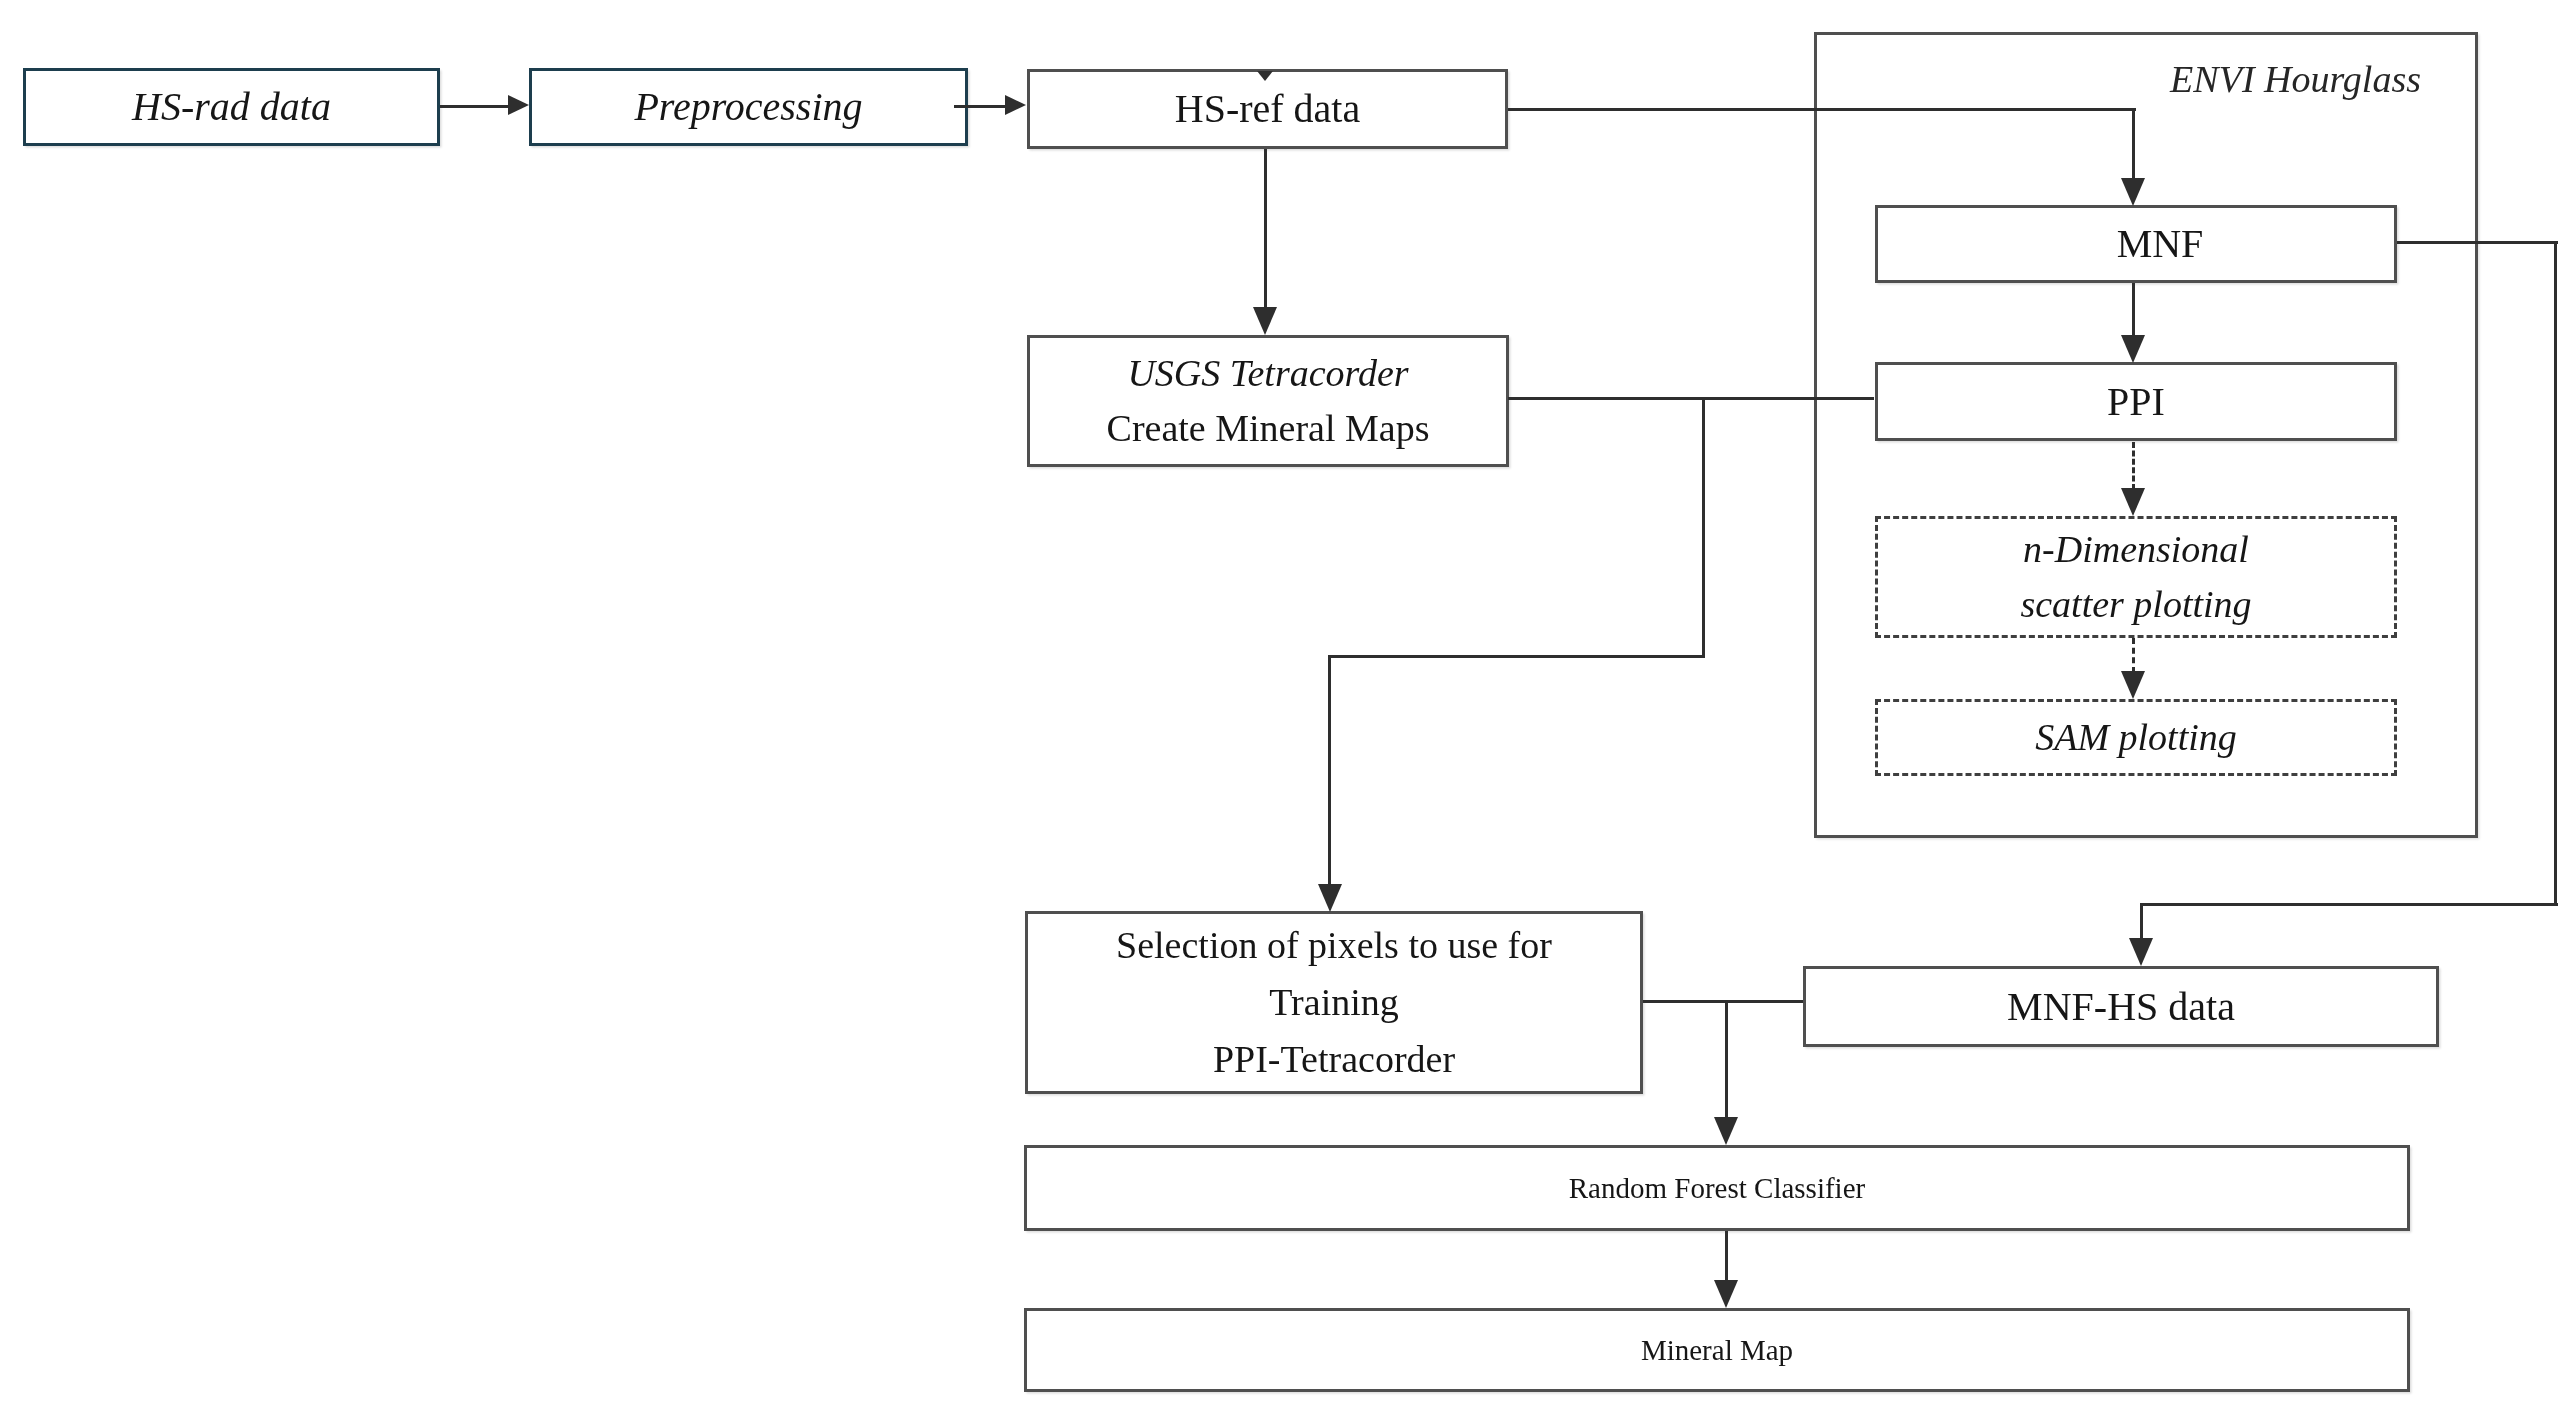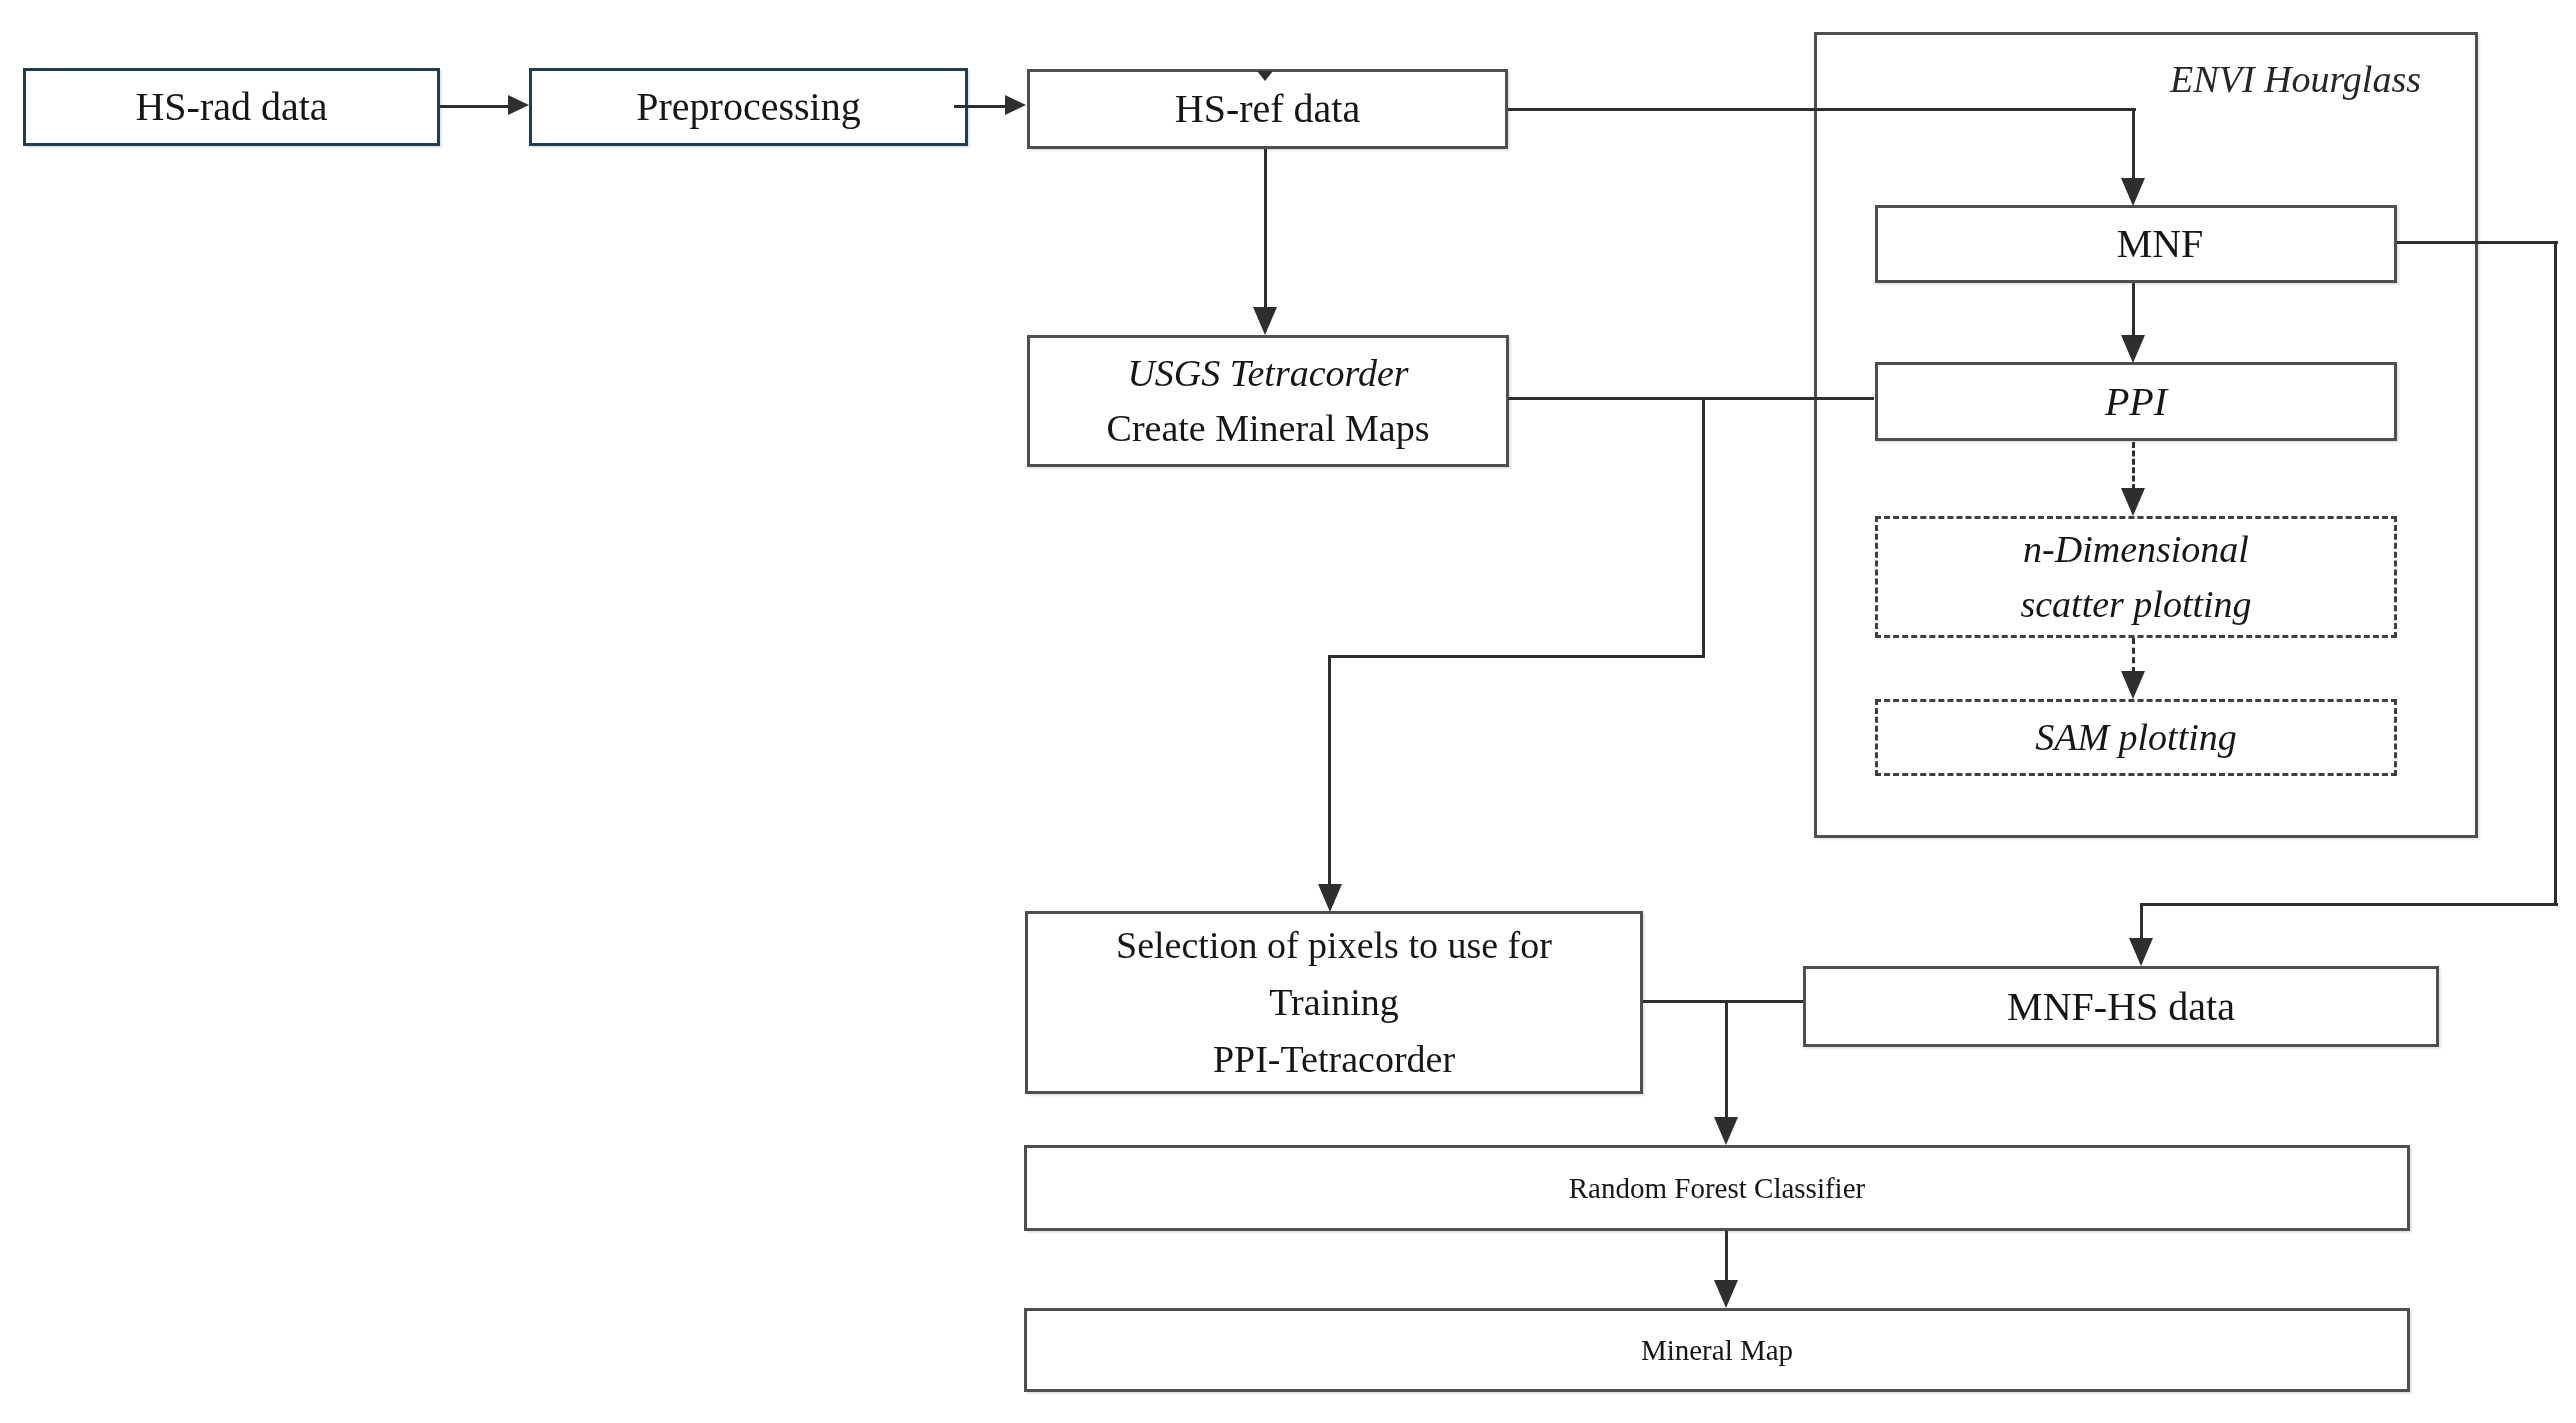--- a/index.html
+++ b/index.html
@@ -14,21 +14,21 @@
   .node{
     position:absolute;
     background:#ffffff;
     border:3.1px solid var(--box-border,#4f4f4f);
     display:flex;flex-direction:column;align-items:center;justify-content:center;
     text-align:center;
     font-size:40px;line-height:1.45;
     box-shadow:1.5px 2.3px 2.3px rgba(0,0,0,0.15);
     box-sizing:border-box;
   }
-  .node.accent{border-color:var(--accent,#1d3d4e);}
+  .node.accent{border-color:var(--accent,#1d3d4e);font-style:italic;}
   .node.dashed{border:3.1px dashed #3f3f3f;box-shadow:none;font-style:italic;}
   .group{
     position:absolute;
     border:3.1px solid var(--box-border,#4f4f4f);
     background:transparent;
     box-sizing:border-box;
     box-shadow:1.5px 2.3px 2.3px rgba(0,0,0,0.12);
   }
   .group-label{
     position:absolute;top:21.5px;right:54px;
@@ -74,21 +74,21 @@
   </div>
 
   <div class="node" style="left:1027px;top:69px;width:481px;height:80px;">
     <span>HS-ref data</span>
   </div>
 
   <div class="node" style="left:1875px;top:205px;width:522px;height:78px;padding-left:48px;">
     <span>MNF</span>
   </div>
 
-  <div class="node" style="left:1875px;top:362px;width:522px;height:79px;font-style:italic;">
+  <div class="node" style="left:1875px;top:362px;width:522px;height:79px;">
     <span>PPI</span>
   </div>
 
   <div class="node dashed" style="left:1875px;top:516px;width:522px;height:122px;font-size:38px;">
     <span>n-Dimensional</span>
     <span>scatter plotting</span>
   </div>
 
   <div class="node dashed" style="left:1875px;top:699px;width:522px;height:77px;font-size:38px;">
     <span>SAM plotting</span>

